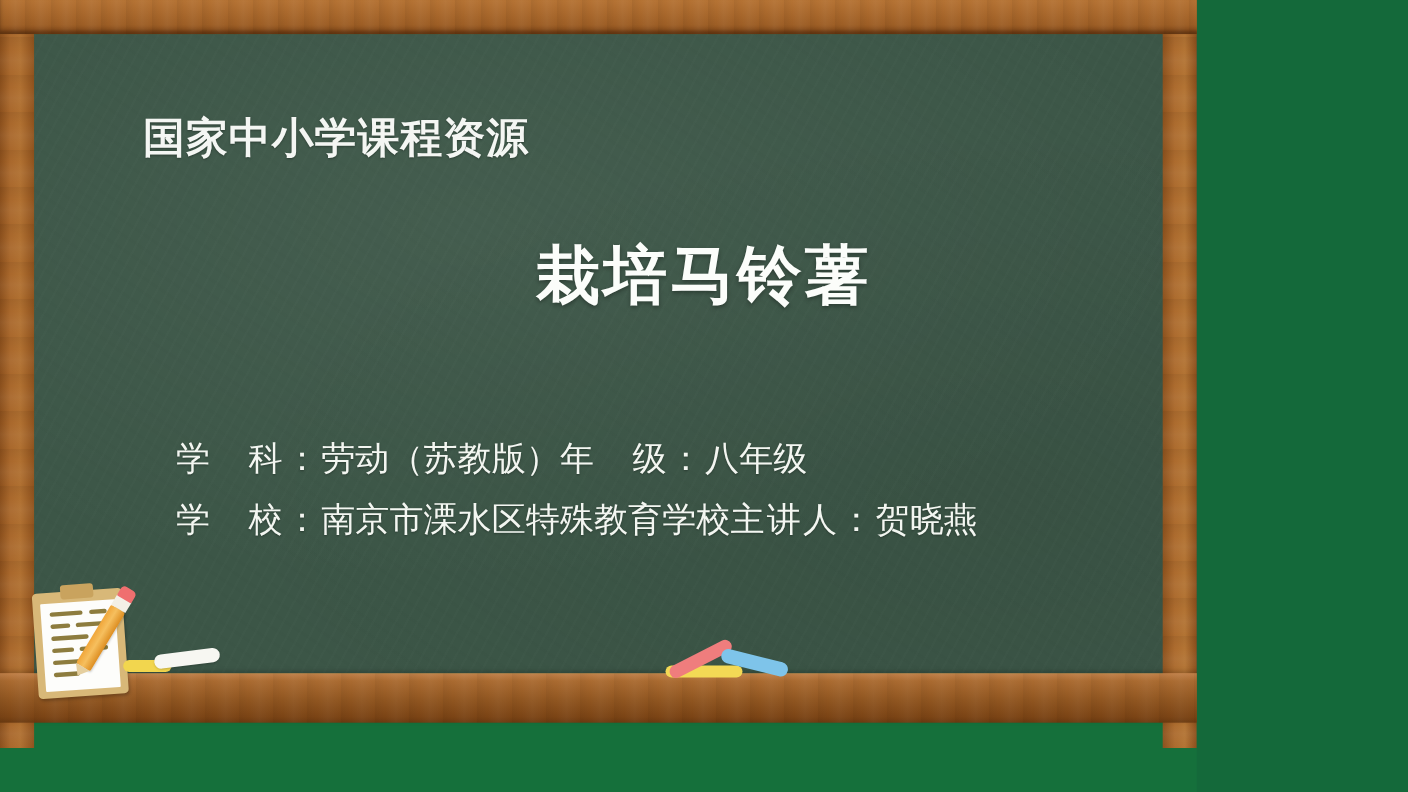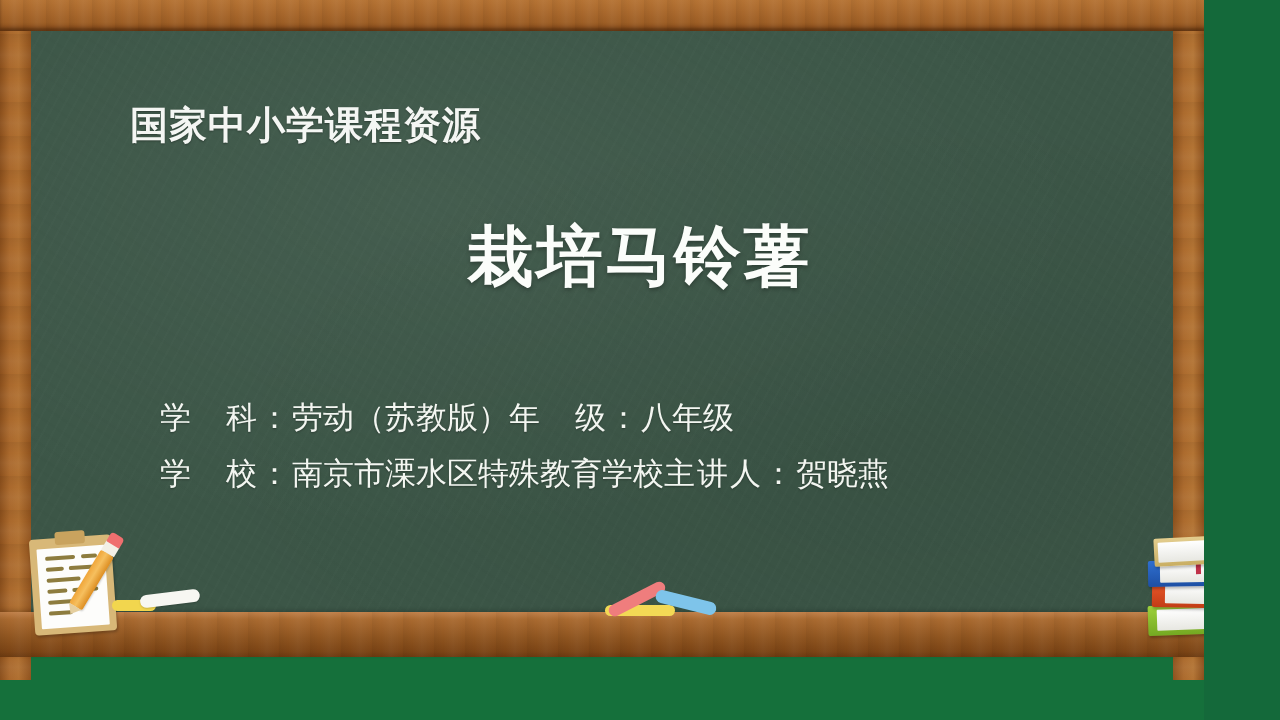--- a/index.html
+++ b/index.html
@@ -2,21 +2,21 @@
 <html lang="zh"><head>
 <meta charset="utf-8">
 <title>栽培马铃薯</title>
 <style>
   html,body{margin:0;padding:0;}
   body{
     width:1280px;height:720px;overflow:hidden;
     background:#14693a;
     font-family:"Liberation Sans","DejaVu Sans",sans-serif;
   }
-  .stage{position:relative;width:1204px;height:720px;overflow:hidden;}
+  .stage{position:relative;width:1088px;height:720px;overflow:hidden;}
 
   
   .green-band{
     position:absolute;left:0;top:657px;width:1280px;height:63px;
     background:#15703b;
   }
 
   
   .frame-top{
     position:absolute;left:0;top:0;width:1280px;height:31px;
@@ -76,21 +76,21 @@
   .brand{
     position:absolute;left:130px;top:100px;
     font-size:38px;font-weight:bold;color:#f4f6f3;
     letter-spacing:1px;
     text-shadow:0 1px 2px rgba(0,0,0,.32);
     z-index:4;white-space:nowrap;
   }
   .main-title{
     position:absolute;left:0;top:212px;width:1280px;
     text-align:center;
-    font-size:66px;font-weight:bold;color:#fbfdfa;
+    font-size:58px;font-weight:bold;color:#fbfdfa;
     letter-spacing:3px;
     text-shadow:0 2px 4px rgba(0,0,0,.33);
     z-index:4;
   }
 
   .info{
     position:absolute;left:160px;top:396px;width:1080px;
     z-index:4;
     font-family:"DejaVu Serif","Liberation Serif",serif;
     color:#f3f6f1;

